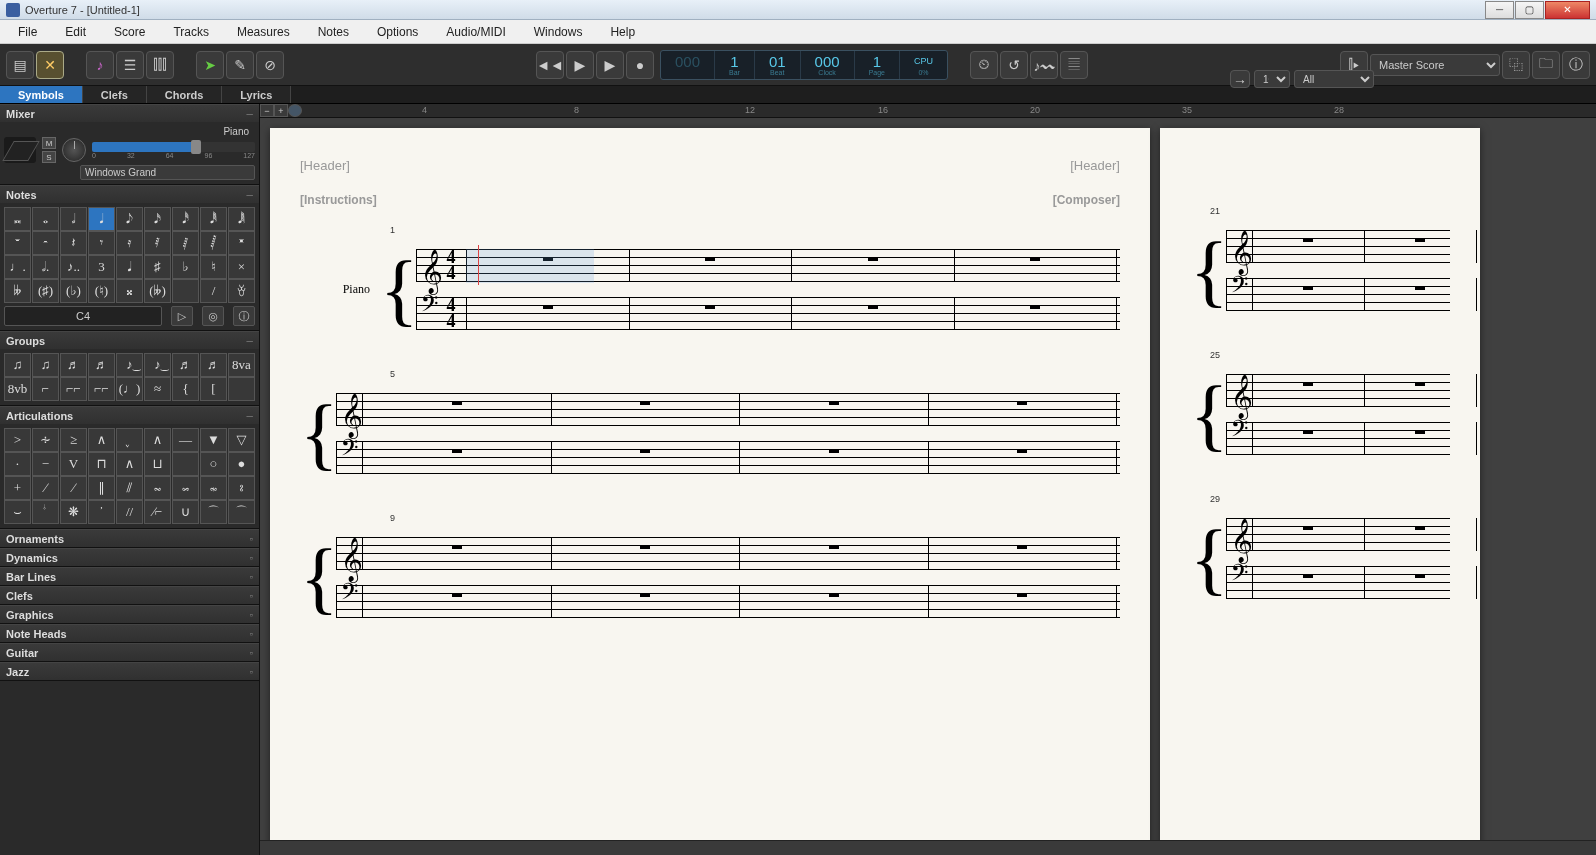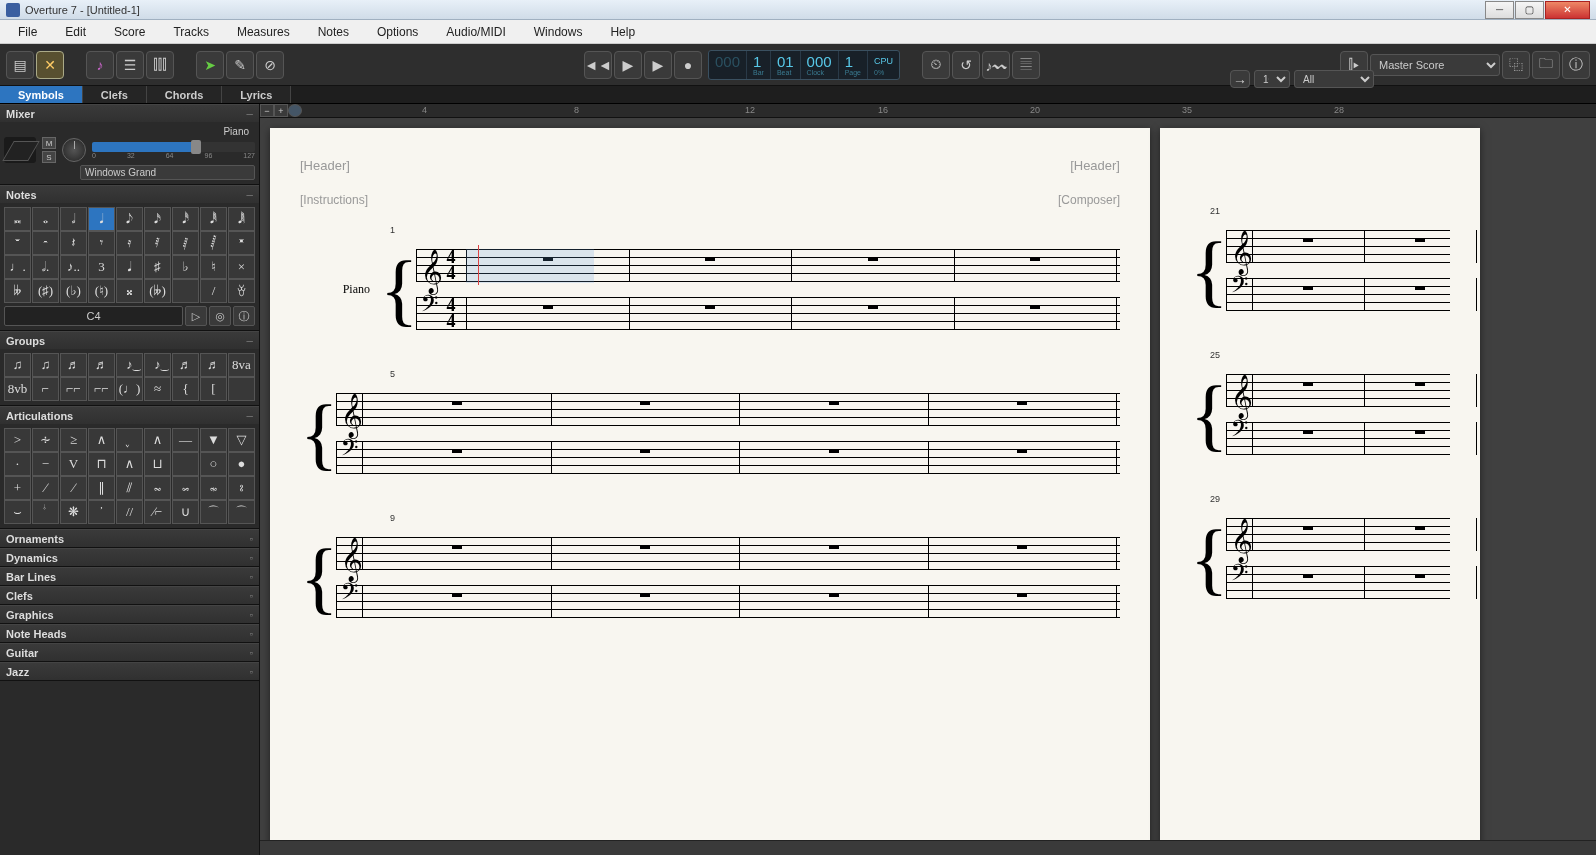--- a/index.html
+++ b/index.html
@@ -16,21 +16,21 @@
 .menubar { height: 24px; background: #f0f0f0; display: flex; align-items: center; padding: 0 4px; border-bottom: 1px solid #ccc; }
 .menubar .mitem { padding: 2px 14px; font-size: 12px; color: #222; }
 
 
 .toolbar { height: 42px; background: #2e2e2e; border-bottom: 1px solid #111; display: flex; align-items: center; padding: 0 6px; gap: 6px; }
 .tb-group { display: flex; gap: 2px; align-items: center; }
 .tb-sep { width: 10px; }
 .tbtn { width: 28px; height: 28px; background: #3a3a3a; border: 1px solid #555; border-radius: 4px; display: flex; align-items: center; justify-content: center; color: #ccc; font-size: 14px; }
 .tbtn.active { background: #585030; border-color: #aa8; }
 .counter { display: flex; align-items: stretch; height: 30px; background: #182028; border: 1px solid #3a5060; border-radius: 3px; color: #58c8e8; font-family: monospace; }
-.counter .seg { padding: 0 6px; display: flex; flex-direction: column; justify-content: center; border-left: 1px solid #2a3a48; }
+.counter .seg { padding: 0 14px; display: flex; flex-direction: column; align-items: center; justify-content: center; border-left: 1px solid #2a3a48; }
 .counter .seg:first-child { border-left: none; }
 .counter .seg .val { font-size: 15px; line-height: 15px; }
 .counter .seg .lab { font-size: 7px; color: #3a7a90; text-transform: none; }
 .toolbar select { background: #3a3a3a; color: #ccc; border: 1px solid #555; font-size: 11px; height: 22px; border-radius: 3px; padding: 0 4px; }
 .toolbar .flex { flex: 1; }
 
 
 .tabrow { height: 18px; background: #1e1e1e; display: flex; border-bottom: 1px solid #000; }
 .tabrow .tab { padding: 1px 18px; font-size: 11px; font-weight: bold; color: #ccc; border-right: 1px solid #444; background: #252525; display: flex; align-items: center; }
 .tabrow .tab.active { background: #2d75c0; color: #fff; }
@@ -58,36 +58,36 @@
 .vol-slider { height: 10px; background: linear-gradient(90deg,#2d75c0 65%,#333 65%); border-radius: 2px; position: relative; }
 .vol-slider::after { content:""; position:absolute; right:33%; top:-2px; width:10px; height:14px; background:#888; border-radius:2px; }
 .vol-ticks { display:flex; justify-content: space-between; font-size:7px; color:#888; }
 .mixer-sub { display:flex; margin-top:2px; gap:4px; }
 .mixer-sel { flex:1; background:#3a3a3a; color:#ccc; font-size:10px; padding:1px 4px; border:1px solid #555; border-radius:2px; }
 
 
 .sym-grid { display: grid; grid-template-columns: repeat(9, 1fr); gap: 1px; }
 .sym-cell { height: 24px; background: #383838; border: 1px solid #555; display: flex; align-items: center; justify-content: center; font-size: 13px; color: #ddd; font-family: serif; }
 .sym-cell.sel { background: #2d75c0; }
-.notes-footer { display:flex; gap:2px; margin-top:3px; }
+.notes-footer { display:flex; gap:9px; margin-top:3px; }
 .nf-input { flex:1; background:#222; color:#ccc; border:1px solid #555; font-size:11px; text-align:center; height:20px; border-radius:2px; }
 .nf-btn { width:22px; height:20px; background:#3a3a3a; border:1px solid #555; border-radius:2px; color:#ccc; font-size:11px; display:flex; align-items:center; justify-content:center; }
 
 
 .scorewrap { flex: 1; display: flex; flex-direction: column; background: #3a3a3a; }
 .ruler { height: 14px; background: #2a2a2a; border-bottom: 1px solid #111; position: relative; font-size: 9px; color: #888; display: flex; align-items: center; }
 .ruler .rbtn { width: 14px; height: 13px; background: #3a3a3a; border: 1px solid #555; font-size: 9px; color:#ccc; display:flex; align-items:center; justify-content:center; }
 .ruler .rtick { position: absolute; top: 1px; }
 .pages { flex: 1; overflow: auto; display: flex; gap: 10px; padding: 10px; background: #404040; }
 .page { background: #f8f6f0; box-shadow: 0 2px 8px rgba(0,0,0,0.5); padding: 30px 30px; position: relative; }
 .page.p1 { width: 880px; min-height: 740px; }
 .page.p2 { width: 320px; min-height: 740px; }
 .page-hdr { display: flex; justify-content: space-between; font-size: 13px; color: #999; margin-bottom: 20px; }
 .page-title { text-align: center; font-family: Georgia, serif; font-size: 26px; font-weight: bold; color: #888; margin: -30px 0 30px 0; }
-.page-sub { display: flex; justify-content: space-between; font-size: 12px; color: #999; margin-bottom: 30px; }
+.page-sub { display: flex; justify-content: space-between; font-size: 12px; color: #999; margin-bottom: 30px; font-weight: bold; }
 .system { margin-bottom: 40px; position: relative; }
 .measnum { font-size: 9px; color: #333; position: absolute; top: -12px; left: 90px; }
 .page.p2 .measnum { left: 20px; }
 .staff-grp { display: flex; align-items: center; }
 .inst-name { width: 80px; text-align: right; padding-right: 10px; font-size: 12px; font-family: Georgia, serif; }
 .brace { font-size: 80px; font-family: serif; line-height: 0; color: #000; margin-right: -2px; }
 .staves { flex: 1; }
 .staff { height: 40px; position: relative; margin: 8px 0; }
 .staff .line { position: absolute; left: 0; right: 0; height: 1px; background: #000; }
 .staff .line.l1{top:4px}.staff .line.l2{top:12px}.staff .line.l3{top:20px}.staff .line.l4{top:28px}.staff .line.l5{top:36px}

